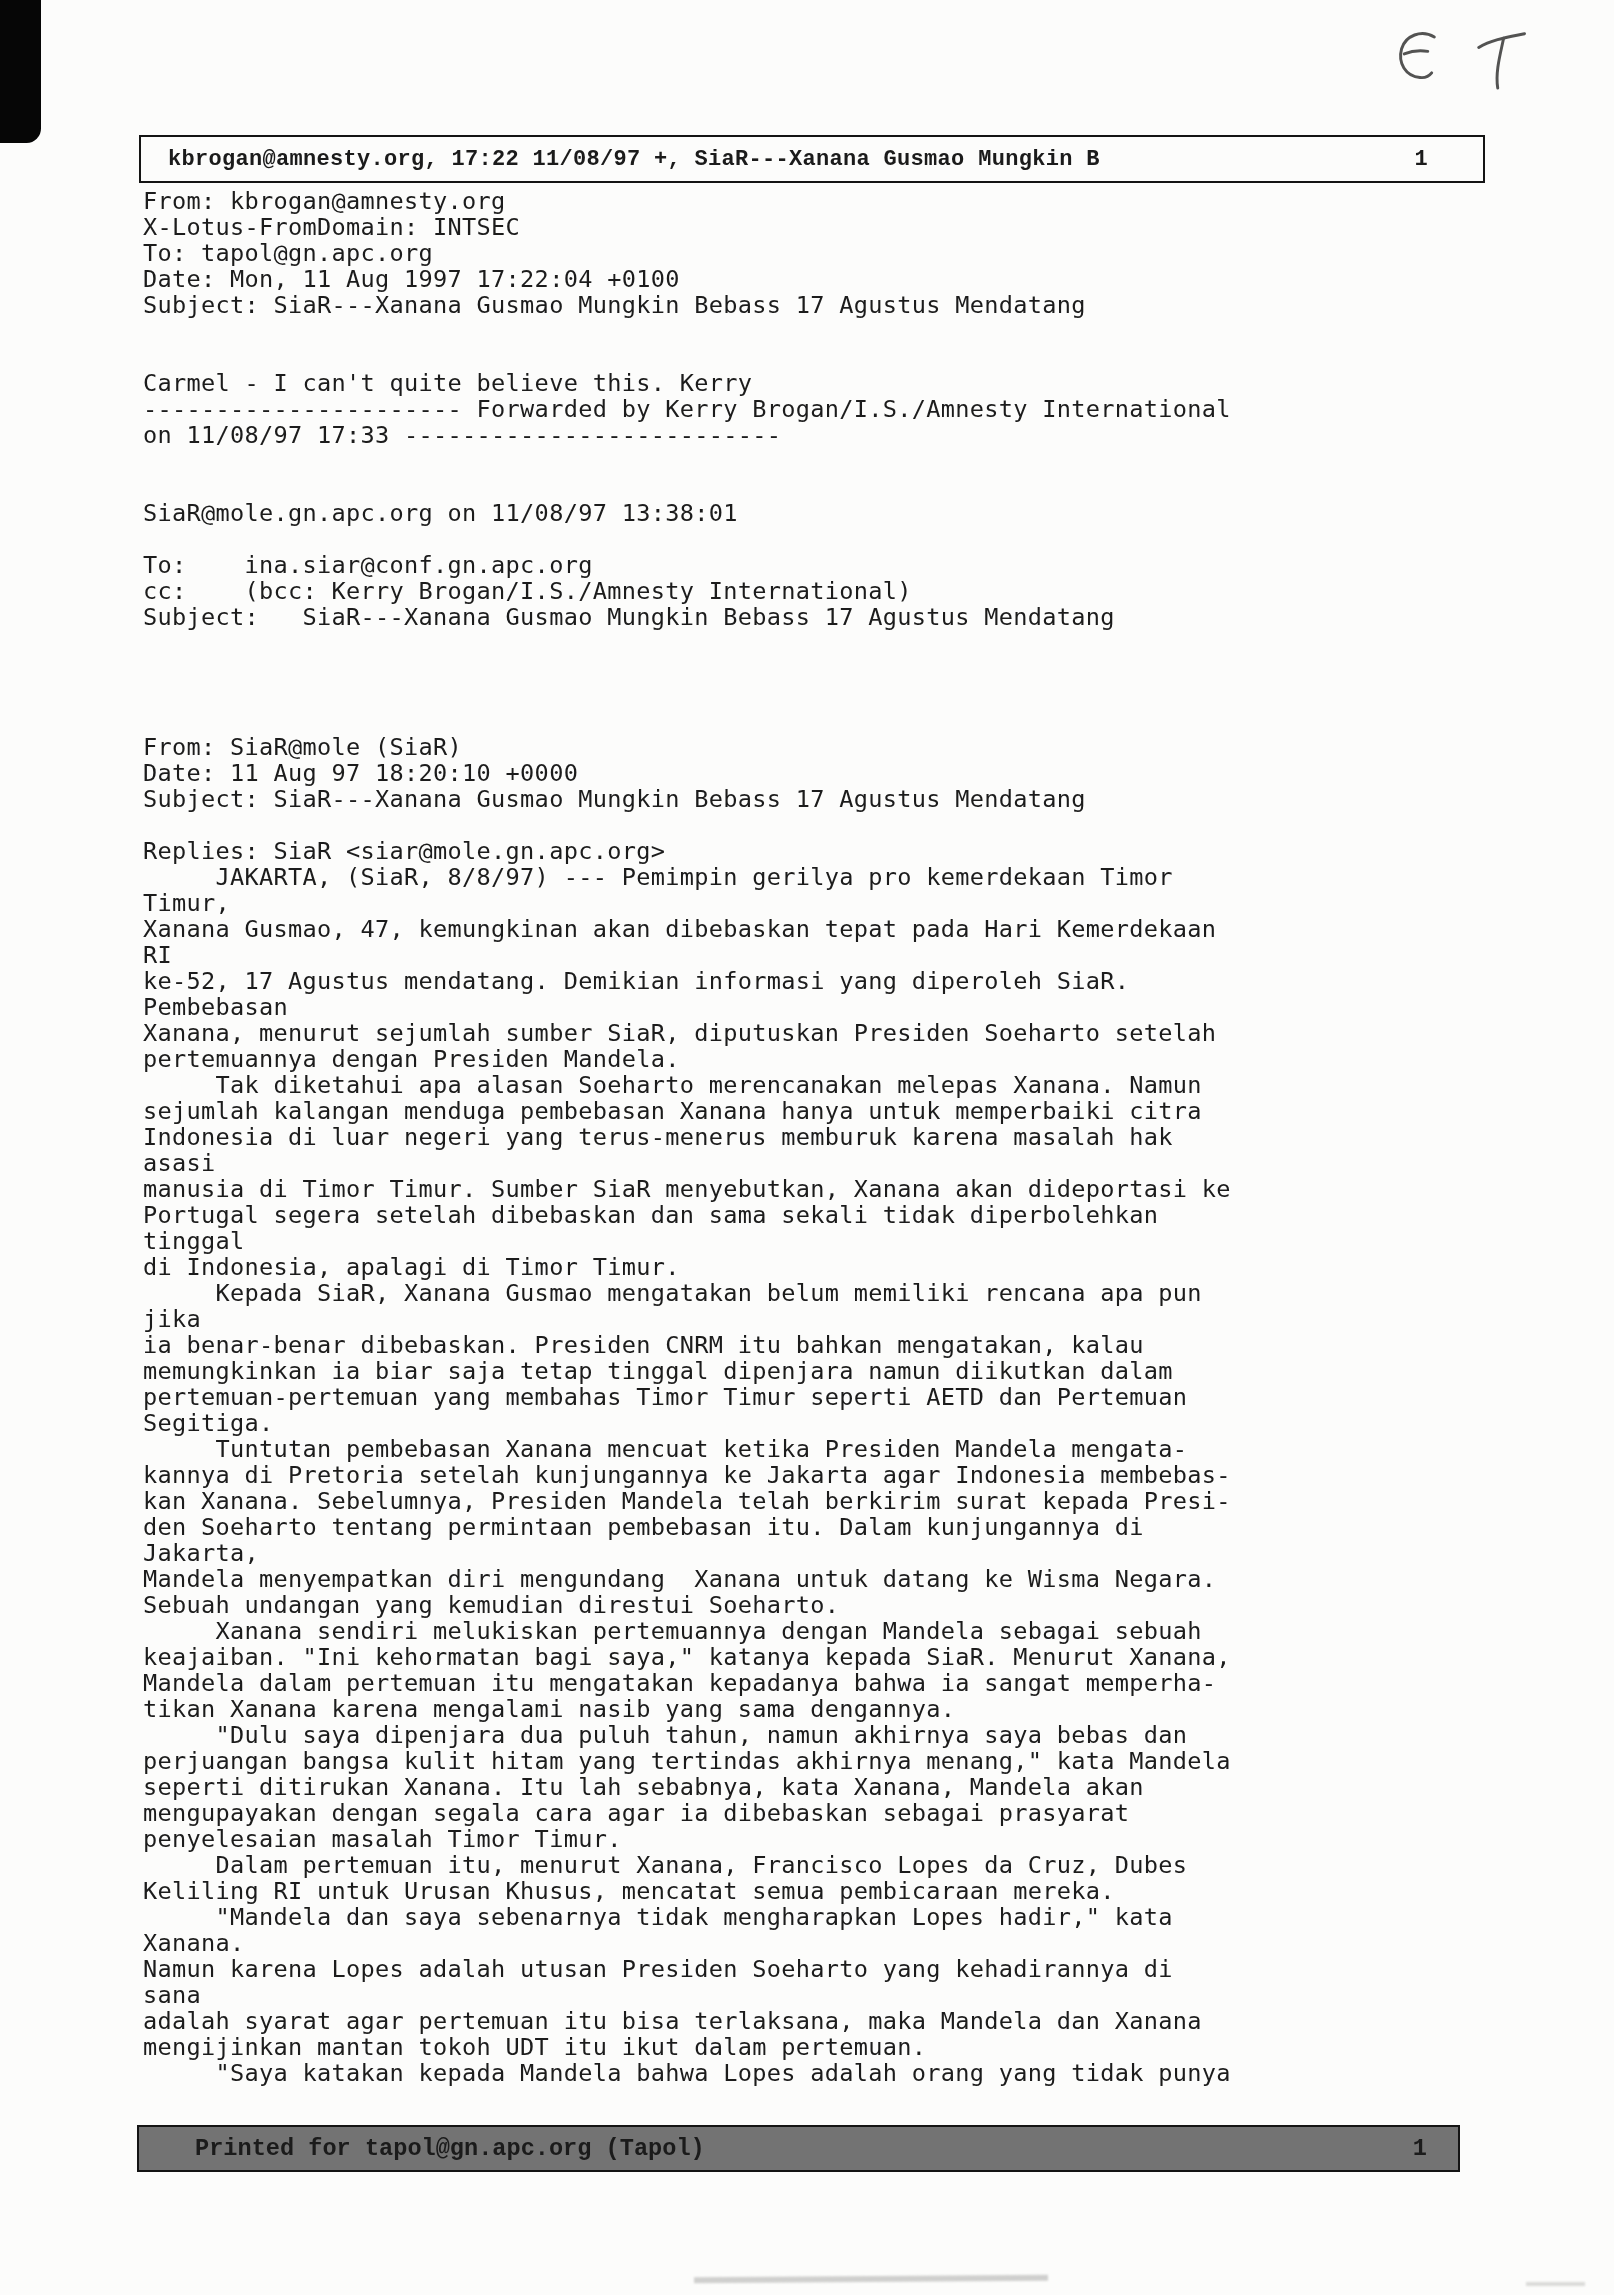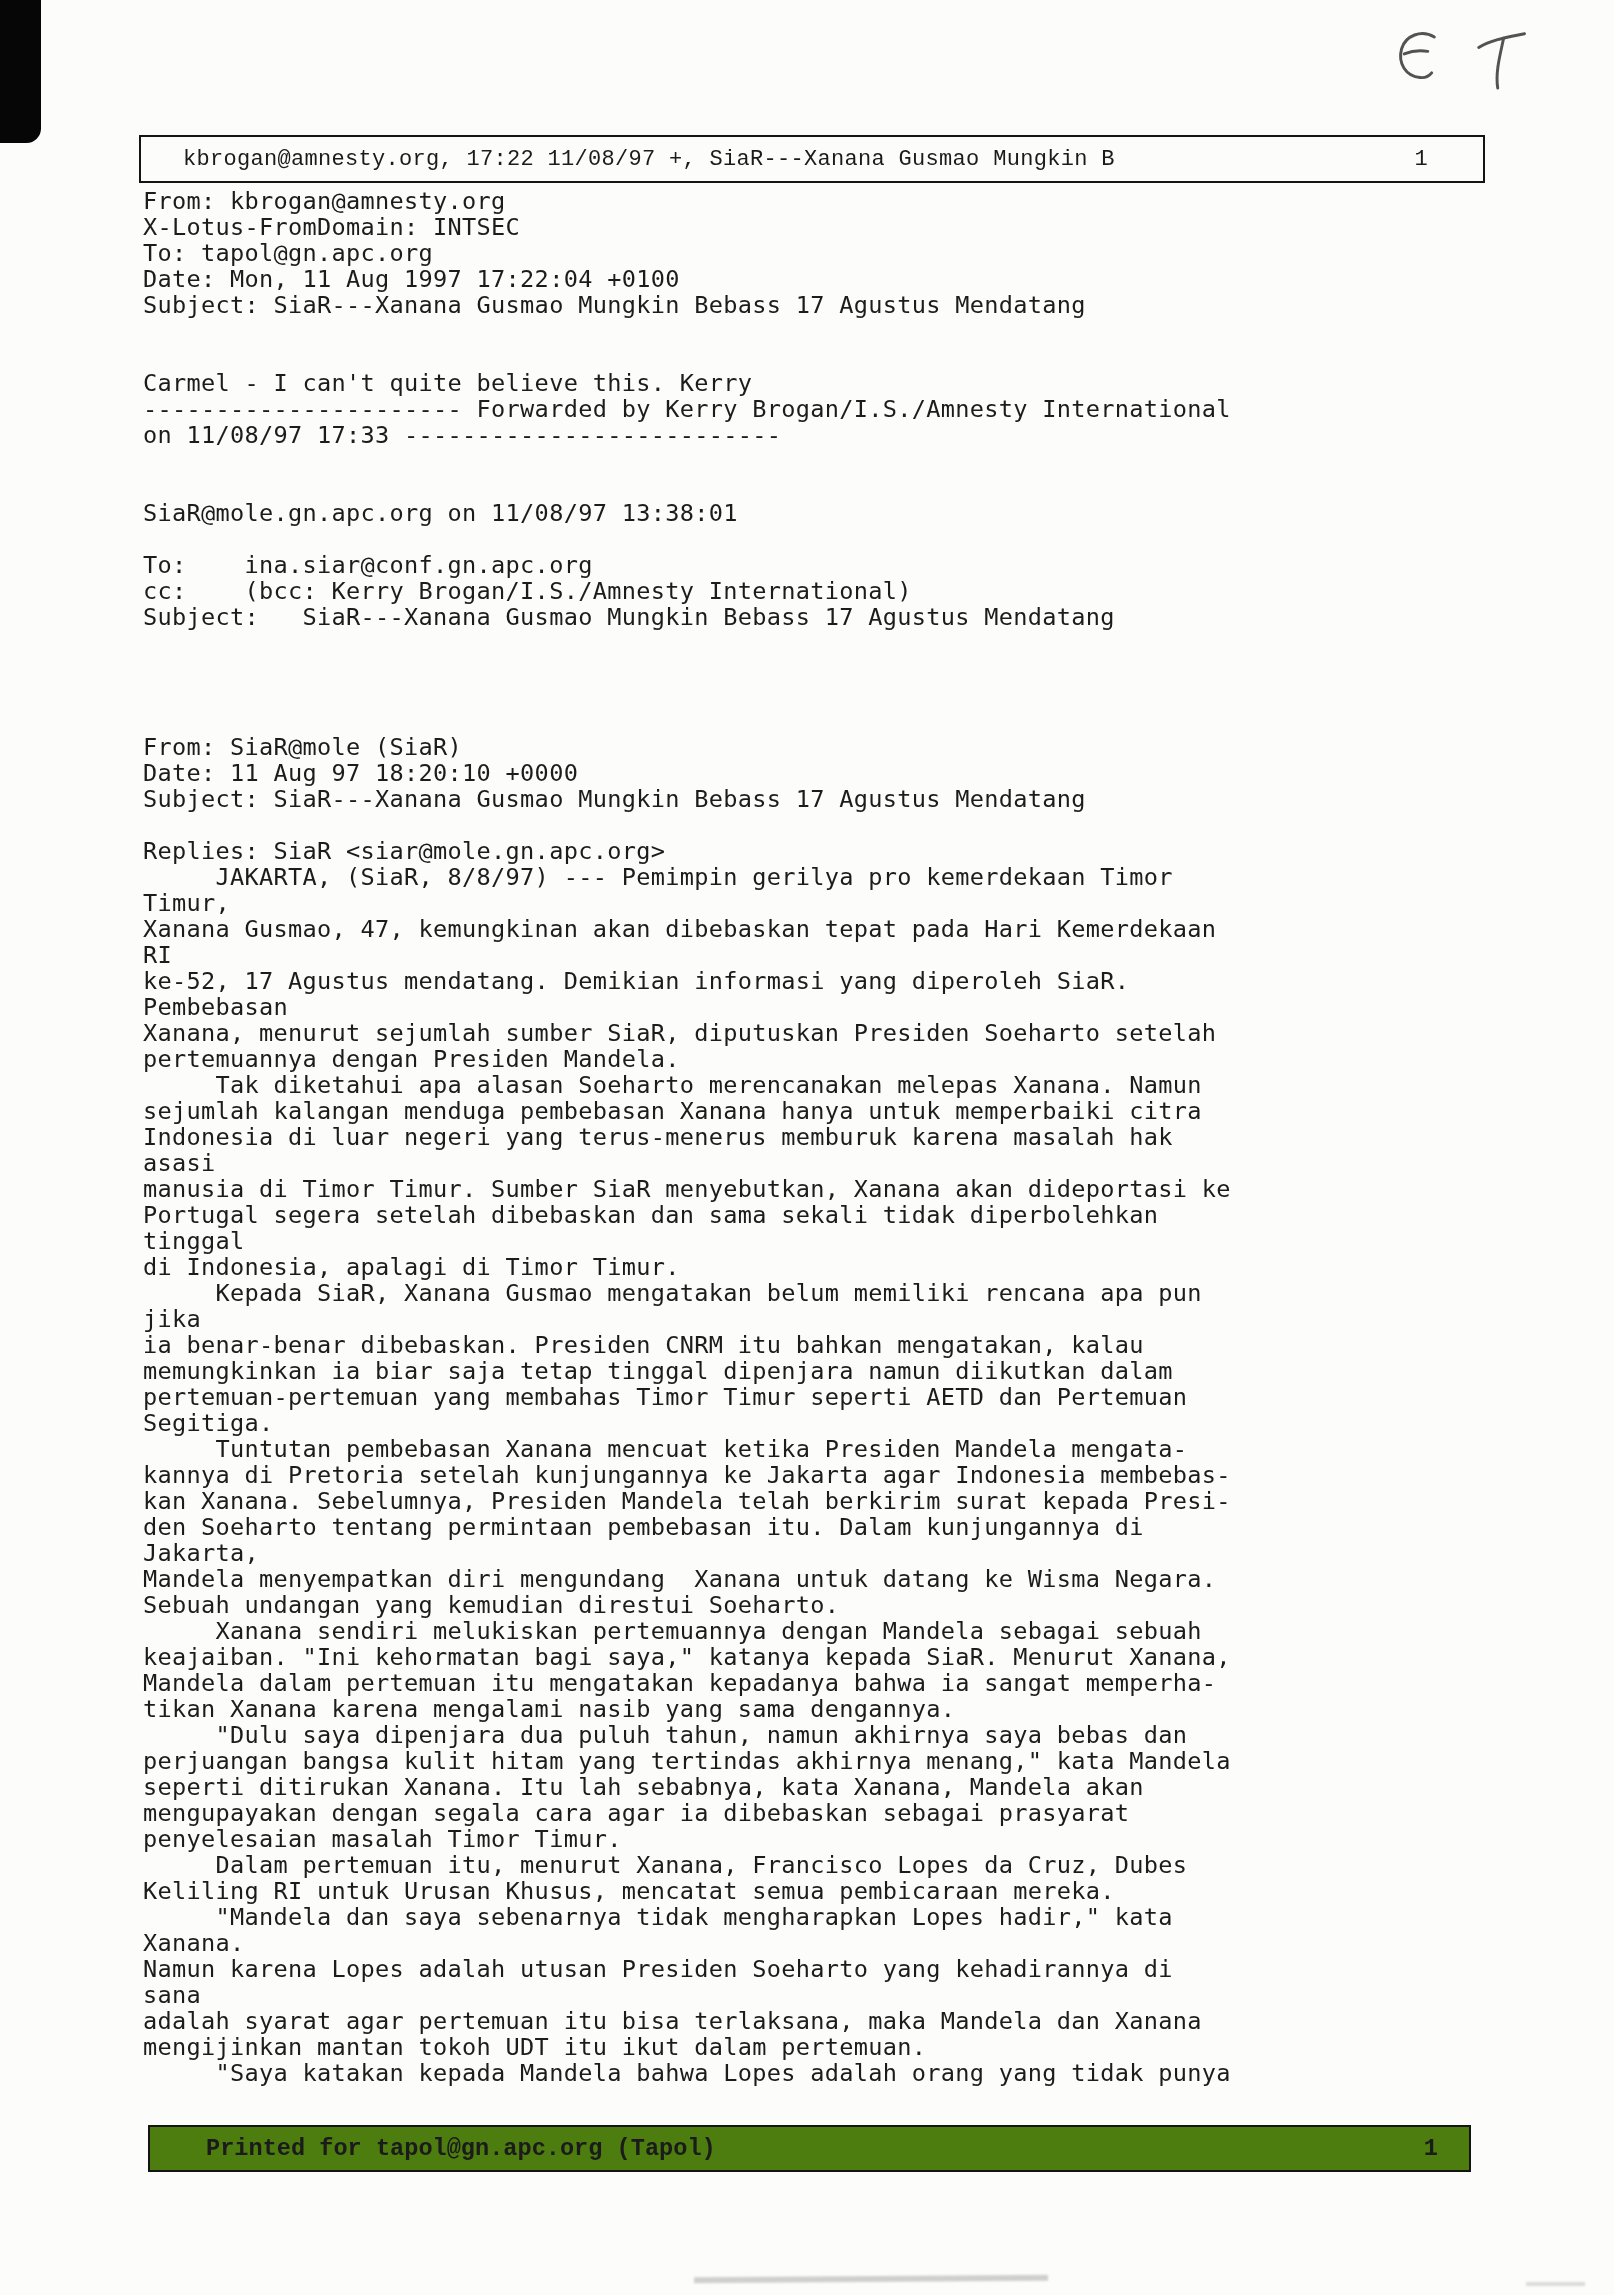--- a/index.html
+++ b/index.html
@@ -32,44 +32,44 @@
 
   .header-box {
     position: absolute;
     left: 139px; top: 135px;
     width: 1346px; height: 48px;
     border: 2px solid #141414;
     background: #fcfcfb;
     display: flex;
     align-items: center;
     justify-content: space-between;
-    padding: 0 55px 0 42px;
-    font-weight: normal;
+    padding: 0 55px 0 27px;
+    font-weight: bold;
     font-size: 22px;
     letter-spacing: 0.3px;
     white-space: pre;
   }
 
   .email-body {
     position: absolute;
     left: 140px; top: 185px;
     margin: 3px;
     font-size: 23.6px;
     line-height: 26px;
     letter-spacing: 0.3px;
     white-space: pre;
     color: #1c1c1c;
   }
 
   .footer-box {
     position: absolute;
-    left: 148px; top: 2125px;
+    left: 137px; top: 2125px;
     width: 1323px; height: 47px;
     border: 2px solid #141414;
-    background: #4d7c0f;
+    background: #737373;
     display: flex;
     align-items: center;
     justify-content: space-between;
     padding: 0 31px 0 56px;
     font-weight: bold;
     font-size: 23.6px;
     white-space: pre;
   }
 
   .bottom-smudge {

